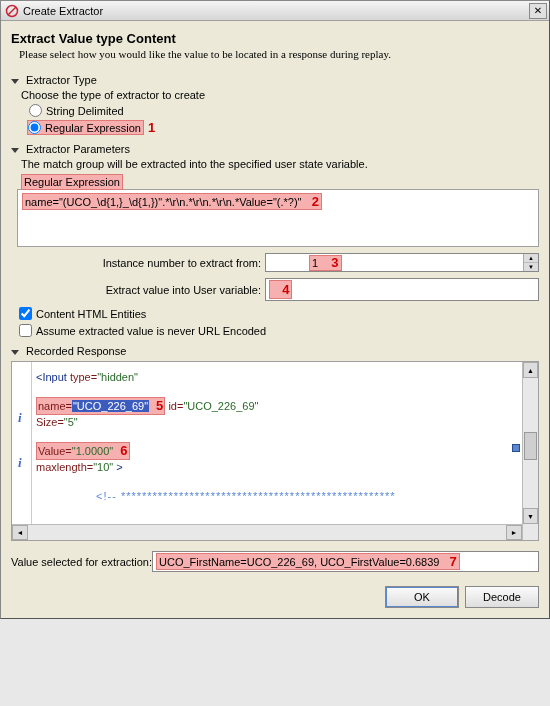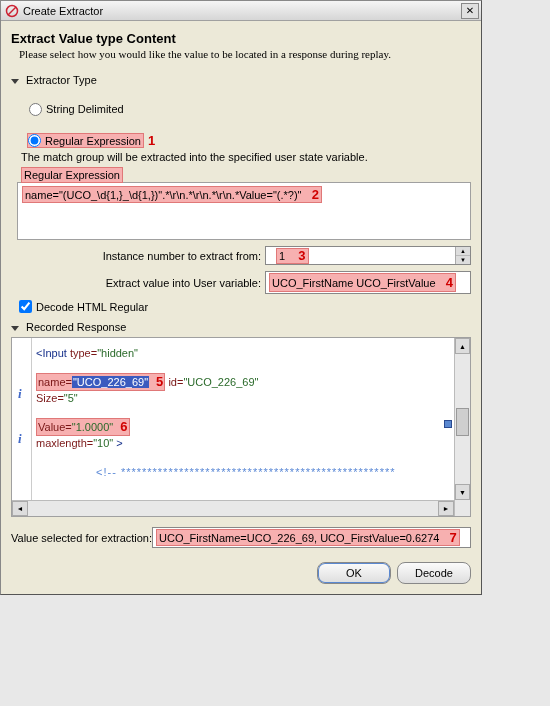--- a/index.html
+++ b/index.html
@@ -5,21 +5,21 @@
   * { box-sizing: border-box; }
   html, body {
     margin: 0; padding: 0;
     font-family: Tahoma, Arial, sans-serif;
     font-size: 11px;
     background: #e8e8e8;
     color: #000;
     width: 550px;
   }
   .window {
-    width: 482px;
+    width: 550px;
     background: #ece9d8;
     border: 1px solid #888;
     border-right-color:#555; border-bottom-color:#555;
   }
   .titlebar {
     height: 20px;
     background: linear-gradient(to bottom, #f5f5f5, #d6d6d6);
     border-bottom: 1px solid #a0a0a0;
     display: flex; align-items: center;
     padding: 0 2px 0 4px;
@@ -41,21 +41,21 @@
   .section-header {
     font-weight: normal; color:#000; cursor:default;
     margin: 8px 0 2px 0;
   }
   .section-header .arrow {
     display:inline-block; width:0;height:0;
     border-left:4px solid transparent; border-right:4px solid transparent;
     border-top:5px solid #3c3c3c; margin-right:4px; vertical-align:middle;
   }
   .sub { margin-left: 6px; }
-  .radio-row { margin: 17px 0 3px 12px; display:flex; align-items:flex-start;}
+  .radio-row { margin: 3px 0 3px 12px; display:flex; align-items:center;}
   .radio-row input { margin:0 4px 0 0; }
   .hlrow { display:inline-flex; align-items:center; background:#f7b0b0; border:1px solid #e07878; padding:0 2px 0 0; margin-left:-2px;}
   .callout {
     color:#d00000; font-weight:bold; font-size:13px; margin-left:4px;
     font-family: Arial;
   }
   .paratext { margin:3px 0 0 4px; }
   .fieldlabel { margin: 6px 0 1px 4px; }
   .hlbar { background:#f7b0b0; border:1px solid #e07878; padding:1px 2px; }
   .regex-box {
@@ -65,21 +65,21 @@
   }
   .regex-inner {
     display:inline-block; background:#f7b0b0; border:1px solid #e07878;
     padding:0 2px;
   }
   .form-row { display:flex; align-items:center; margin:6px 0; }
   .form-row .lbl { text-align:right; padding-right:4px; }
   .spinner {
     flex:1; display:flex; border:1px solid #888; background:#fff; position:relative;
   }
-  .spinner .val { flex:1; padding:1px 10px; display:inline-block;}
+  .spinner .val { flex:1; padding:1px 3px; display:inline-block;margin-left:40px;}
   .spinner .btns {
     width:15px; display:flex; flex-direction:column; border-left:1px solid #aaa;
   }
   .spinner .btns div {
     flex:1; background:#ddd; display:flex; align-items:center; justify-content:center;
     font-size:6px; border-bottom:1px solid #bbb;
   }
   .spinner .btns div:last-child{ border-bottom:none;}
   .txtfield {
     flex:1; border:1px solid #888; background:#fff; padding:1px 3px;
@@ -143,21 +143,21 @@
     display:inline-block; background:#f7b0b0; border:1px solid #e07878; padding:0 2px;
   }
   .button-row {
     display:flex; justify-content:flex-end; gap:6px; margin-top:14px;
   }
   .btn {
     min-width:74px; height:22px; border:1px solid #888;
     background:linear-gradient(#fbfbfb,#dedede);
     display:flex; align-items:center; justify-content:center;
     font-size:11px; cursor:default;
-    border-radius:8px;
+    border-radius:0;
   }
   .btn.primary { box-shadow: 0 0 0 1px #5a88d0 inset; }
 </style>
 </head>
 <body>
 
 <div class="window">
 
   <div class="titlebar">
     <span class="icon">
@@ -175,33 +175,38 @@
   <div class="body">
 
     <div class="h1">Extract Value type Content</div>
     <div class="desc">Please select how you would like the value to be located in a response during replay.</div>
 
     <div class="section-header">
       <span class="arrow"></span>
       <span>Extractor Type</span>
     </div>
     <div class="sub">
+      <div class="paratext">Choose the type of extractor to create</div>
       <div class="radio-row">
         <input type="radio" name="etype" style="">
         <span>String Delimited</span>
       </div>
       <div class="radio-row">
         <span class="hlrow">
           <input type="radio" name="etype" checked="" style="">
           <span>Regular Expression</span>
         </span>
         <span class="callout">1</span>
       </div>
     </div>
 
+    <div class="section-header">
+      <span class="arrow"></span>
+      <span>Extractor Parameters</span>
+    </div>
     <div class="sub">
       <div class="paratext">The match group will be extracted into the specified user state variable.</div>
 
       <div class="fieldlabel">
         <span class="hlbar">Regular Expression</span>
       </div>
       <div class="regex-box">
         <span class="regex-inner">
           <span>name="(UCO_\d{1,}_\d{1,})".*\r\n.*\r\n.*\r\n.*Value="(.*?)"</span>
           &nbsp;<span class="callout">2</span>
@@ -221,29 +226,32 @@
             <div>▲</div>
             <div>▼</div>
           </div>
         </div>
       </div>
 
       <div class="form-row">
         <div class="lbl" style="width:248px;">Extract value into User variable:</div>
         <div class="txtfield">
           <span class="hlbar" style="display:inline-flex;align-items:center;">
-            <span>UCO_FirstName UCO_FirstValue</span>
             &nbsp;&nbsp;<span class="callout">4</span>
           </span>
         </div>
       </div>
 
       <div class="check-row">
         <input type="checkbox" checked="" style="">
-        <span>Decode HTML Regular</span>
+        <span>Content HTML Entities</span>
+      </div>
+      <div class="check-row">
+        <input type="checkbox" style="">
+        <span>Assume extracted value is never URL Encoded</span>
       </div>
     </div>
 
     <div class="section-header">
       <span class="arrow"></span>
       <span>Recorded Response</span>
     </div>
 
     <div class="recorded-box">
       <div class="gutter">
@@ -290,21 +298,21 @@
       <div class="scroll-h">
         <div class="arrow-btn">◄</div>
         <div class="arrow-btn right">►</div>
       </div>
     </div>
 
     <div class="footer-row">
       <div class="lbl">Value selected for extraction:</div>
       <div class="footer-val">
         <span class="inner">
-          <span>UCO_FirstName=UCO_226_69, UCO_FirstValue=0.6274</span>
+          <span>UCO_FirstName=UCO_226_69, UCO_FirstValue=0.6839</span>
           &nbsp;<span class="callout">7</span>
         </span>
       </div>
     </div>
 
     <div class="button-row">
       <div class="btn primary">
         <span>OK</span>
       </div>
       <div class="btn">

